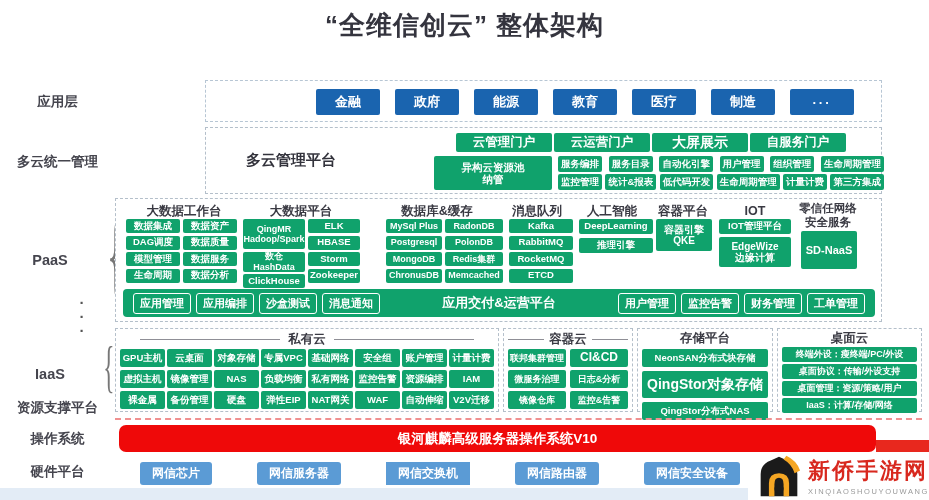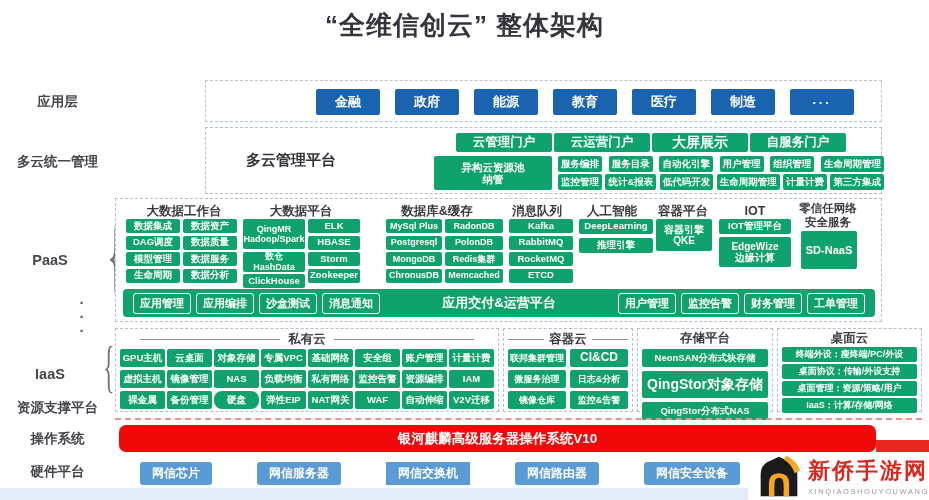--- a/index.html
+++ b/index.html
@@ -200,21 +200,21 @@
         <div class="chip" style="flex:1;height:18px;font-size:9.5px;">NAS</div>
         <div class="chip" style="flex:1;height:18px;font-size:9.5px;">负载均衡</div>
         <div class="chip" style="flex:1;height:18px;font-size:9.5px;">私有网络</div>
         <div class="chip" style="flex:1;height:18px;font-size:9.5px;">监控告警</div>
         <div class="chip" style="flex:1;height:18px;font-size:9.5px;">资源编排</div>
         <div class="chip" style="flex:1;height:18px;font-size:9.5px;">IAM</div>
       </div>
       <div style="display:flex;gap:2px;">
         <div class="chip" style="flex:1;height:18px;font-size:9.5px;">裸金属</div>
         <div class="chip" style="flex:1;height:18px;font-size:9.5px;">备份管理</div>
-        <div class="chip" style="flex:1;height:18px;font-size:9.5px;border-radius:8px;">硬盘</div>
+        <div class="chip" style="flex:1;height:18px;font-size:9.5px;">硬盘</div>
         <div class="chip" style="flex:1;height:18px;font-size:9.5px;">弹性EIP</div>
         <div class="chip" style="flex:1;height:18px;font-size:9.5px;">NAT网关</div>
         <div class="chip" style="flex:1;height:18px;font-size:9.5px;">WAF</div>
         <div class="chip" style="flex:1;height:18px;font-size:9.5px;">自动伸缩</div>
         <div class="chip" style="flex:1;height:18px;font-size:9.5px;">V2V迁移</div>
       </div>
     </div>
   </div>
 
   <div class="abs dashed" style="left:503px;top:328px;width:130px;height:84px;padding:2px 4px;">

